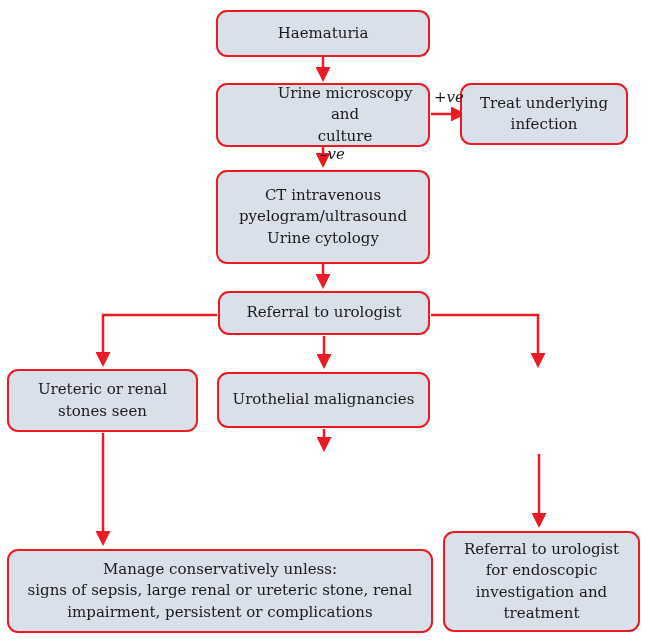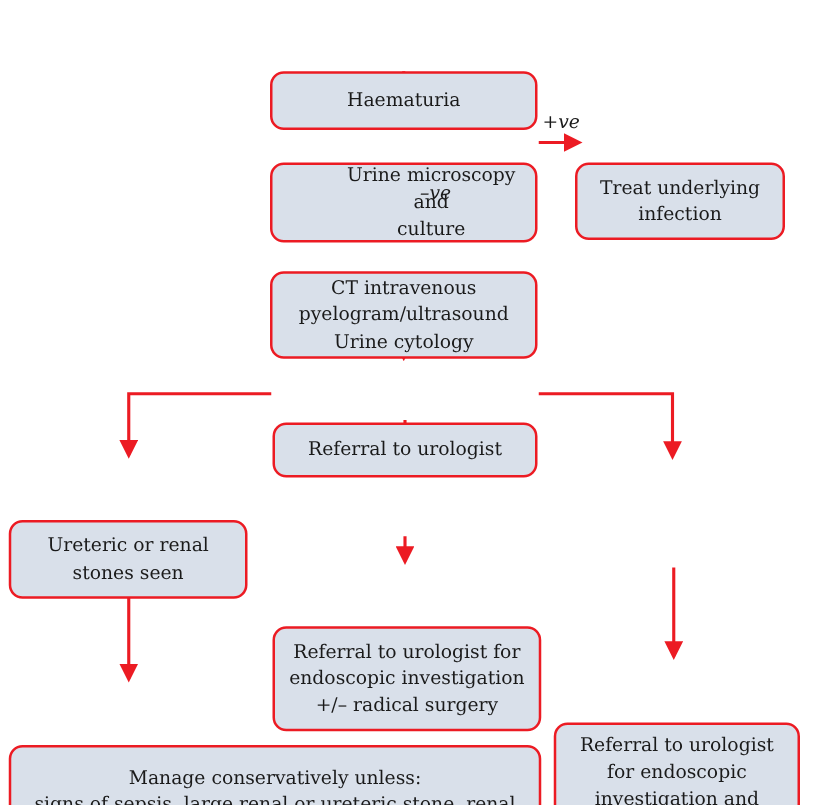--- a/index.html
+++ b/index.html
@@ -23,21 +23,20 @@
   .node{
     position:absolute;
     box-sizing:border-box;
     background:var(--box-fill);
     border:2.5px solid var(--box-border);
     border-radius:11px;
     display:flex;align-items:center;justify-content:center;
     text-align:center;
     font-size:15px;line-height:1.42;
     padding:2px 4px;
-    margin-top:47px;
   }
   .node span{white-space:pre-line;display:block;width:100%;}
   .edge-label{
     position:absolute;
     font-size:15px;line-height:1;
     color:var(--text);
     font-style:italic;
   }
 </style>
 </head>
@@ -70,53 +69,51 @@
   <div class="node" style="left:216px;top:83px;width:214px;height:64px;padding-left:48px;">
     <span>Urine microscopy and
 culture</span>
   </div>
 
   <div class="node" style="left:460px;top:83px;width:168px;height:62px;">
     <span>Treat underlying
 infection</span>
   </div>
 
-  <div class="node" style="left:216px;top:170px;width:214px;height:70px;">
+  <div class="node" style="left:216px;top:170px;width:214px;height:94px;">
     <span>CT intravenous
 pyelogram/ultrasound
 Urine cytology</span>
   </div>
 
   <div class="node" style="left:218px;top:291px;width:212px;height:44px;">
     <span>Referral to urologist</span>
   </div>
 
   <div class="node" style="left:7px;top:369px;width:191px;height:63px;align-items:center;">
     <span>Ureteric or renal
 stones seen</span>
   </div>
 
+  <div class="node" style="left:217px;top:372px;width:213px;height:56px;">
+    <span>Urothelial malignancies</span>
+  </div>
 
 
-  <div class="node" style="left:218px;top:454px;width:215px;height:84px;">
-    <span>Referral to urologist for
-endoscopic investigation
-+/– radical surgery</span>
-  </div>
 
-  <div class="node" style="left:7px;top:549px;width:426px;height:96px;">
+  <div class="node" style="left:7px;top:549px;width:426px;height:84px;">
     <span>Manage conservatively unless:
 signs of sepsis, large renal or ureteric stone, renal
 impairment, persistent or complications</span>
   </div>
 
   <div class="node" style="left:443px;top:531px;width:197px;height:101px;">
     <span>Referral to urologist
 for endoscopic
 investigation and
 treatment</span>
   </div>
 
   <div class="edge-label" style="left:434px;top:90px;">+ve</div>
 
-  <div class="edge-label" style="left:336px;top:147px;">–ve</div>
+  <div class="edge-label" style="left:320px;top:147px;">–ve</div>
 
 </div>
 
 </body></html>

